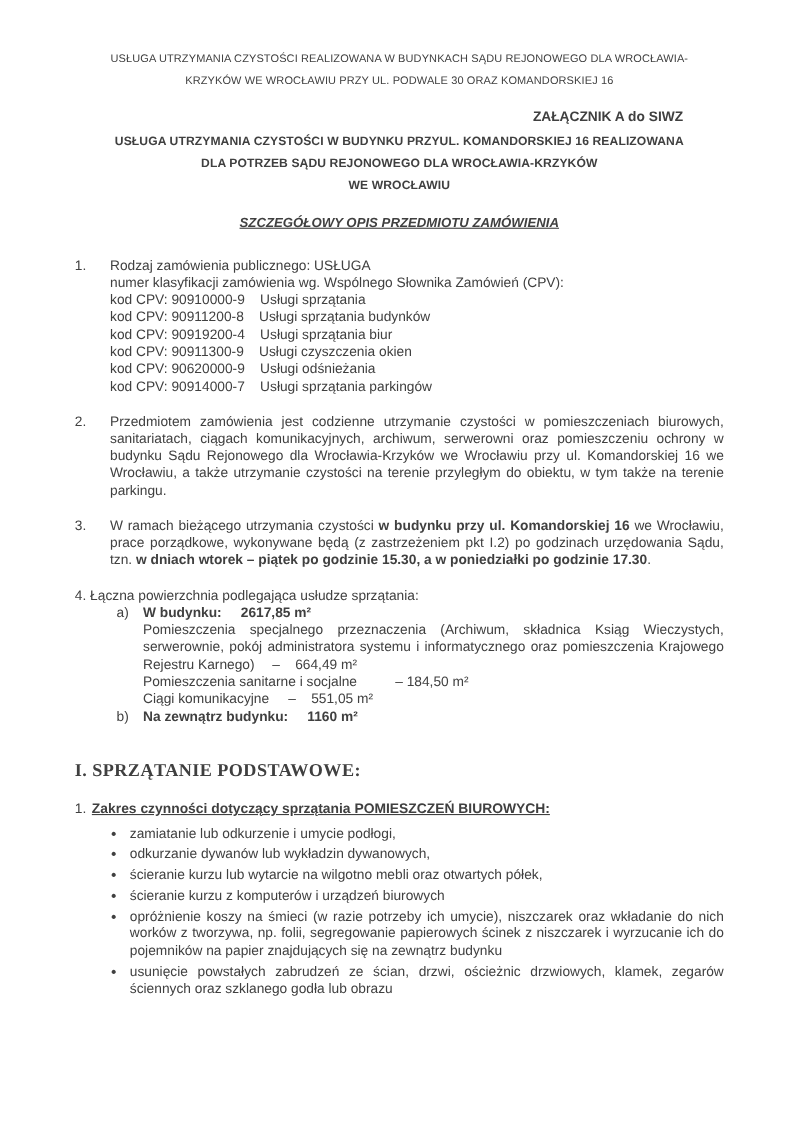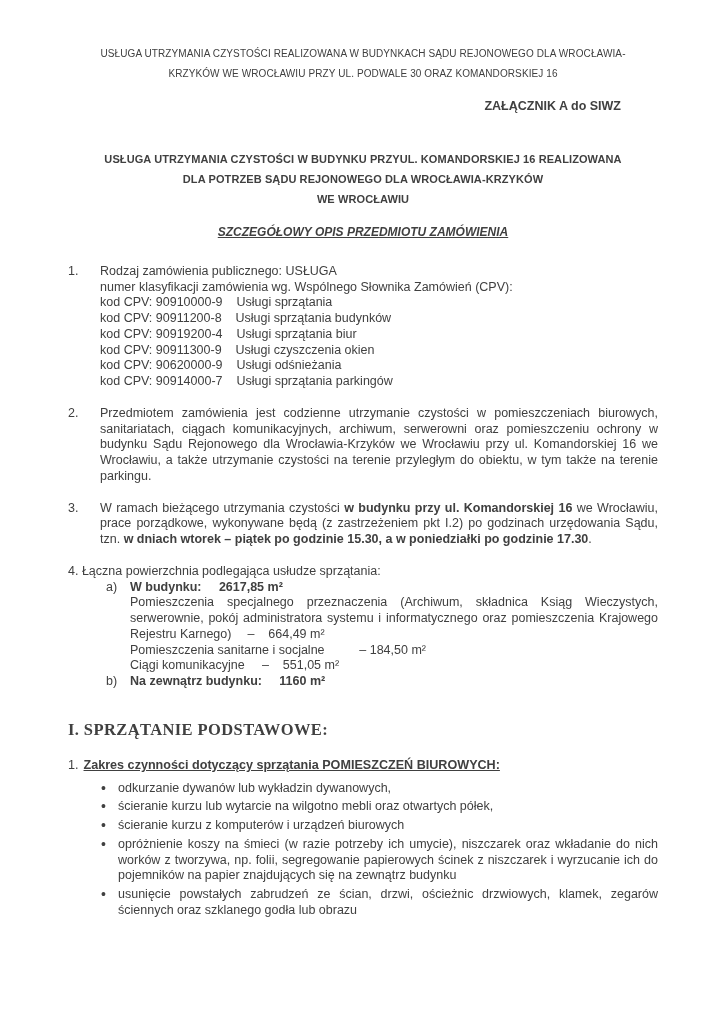--- a/index.html
+++ b/index.html
@@ -24,21 +24,21 @@
   }
   .attachment {
     text-align: right;
     font-weight: bold;
     margin: 16px 37px 0 0;
     font-size: 12.5px;
   }
   .title {
     text-align: center;
     font-weight: bold;
-    margin-top: 34px;
+    margin-top: 4px;
     font-size: 11px;
     line-height: 1.85;
     letter-spacing: 0.1px;
     white-space: nowrap;
   }
   .subtitle {
     text-align: center;
     font-weight: bold;
     font-style: italic;
     text-decoration: underline;
@@ -149,20 +149,21 @@
       </div>
     </div>
 
   </div>
 
   <div class="section-heading">I. SPRZĄTANIE PODSTAWOWE:</div>
 
   <div class="sub1-heading"><span>1.</span><span class="bu">Zakres czynności dotyczący sprzątania POMIESZCZEŃ BIUROWYCH:</span></div>
 
   <ul class="bullets">
+    <li>zamiatanie lub odkurzenie i umycie podłogi,</li>
     <li>odkurzanie dywanów lub wykładzin dywanowych,</li>
     <li>ścieranie kurzu lub wytarcie na wilgotno mebli oraz otwartych półek,</li>
     <li>ścieranie kurzu z komputerów i urządzeń biurowych</li>
     <li class="justify">opróżnienie koszy na śmieci (w razie potrzeby ich umycie), niszczarek oraz wkładanie do nich worków z tworzywa,  np. folii, segregowanie papierowych ścinek z niszczarek i wyrzucanie ich do pojemników na papier  znajdujących się na zewnątrz budynku</li>
     <li class="justify">usunięcie powstałych zabrudzeń ze ścian, drzwi, ościeżnic drzwiowych, klamek, zegarów ściennych oraz szklanego godła lub obrazu</li>
   </ul>
 
 </div>
 
 </body></html>

